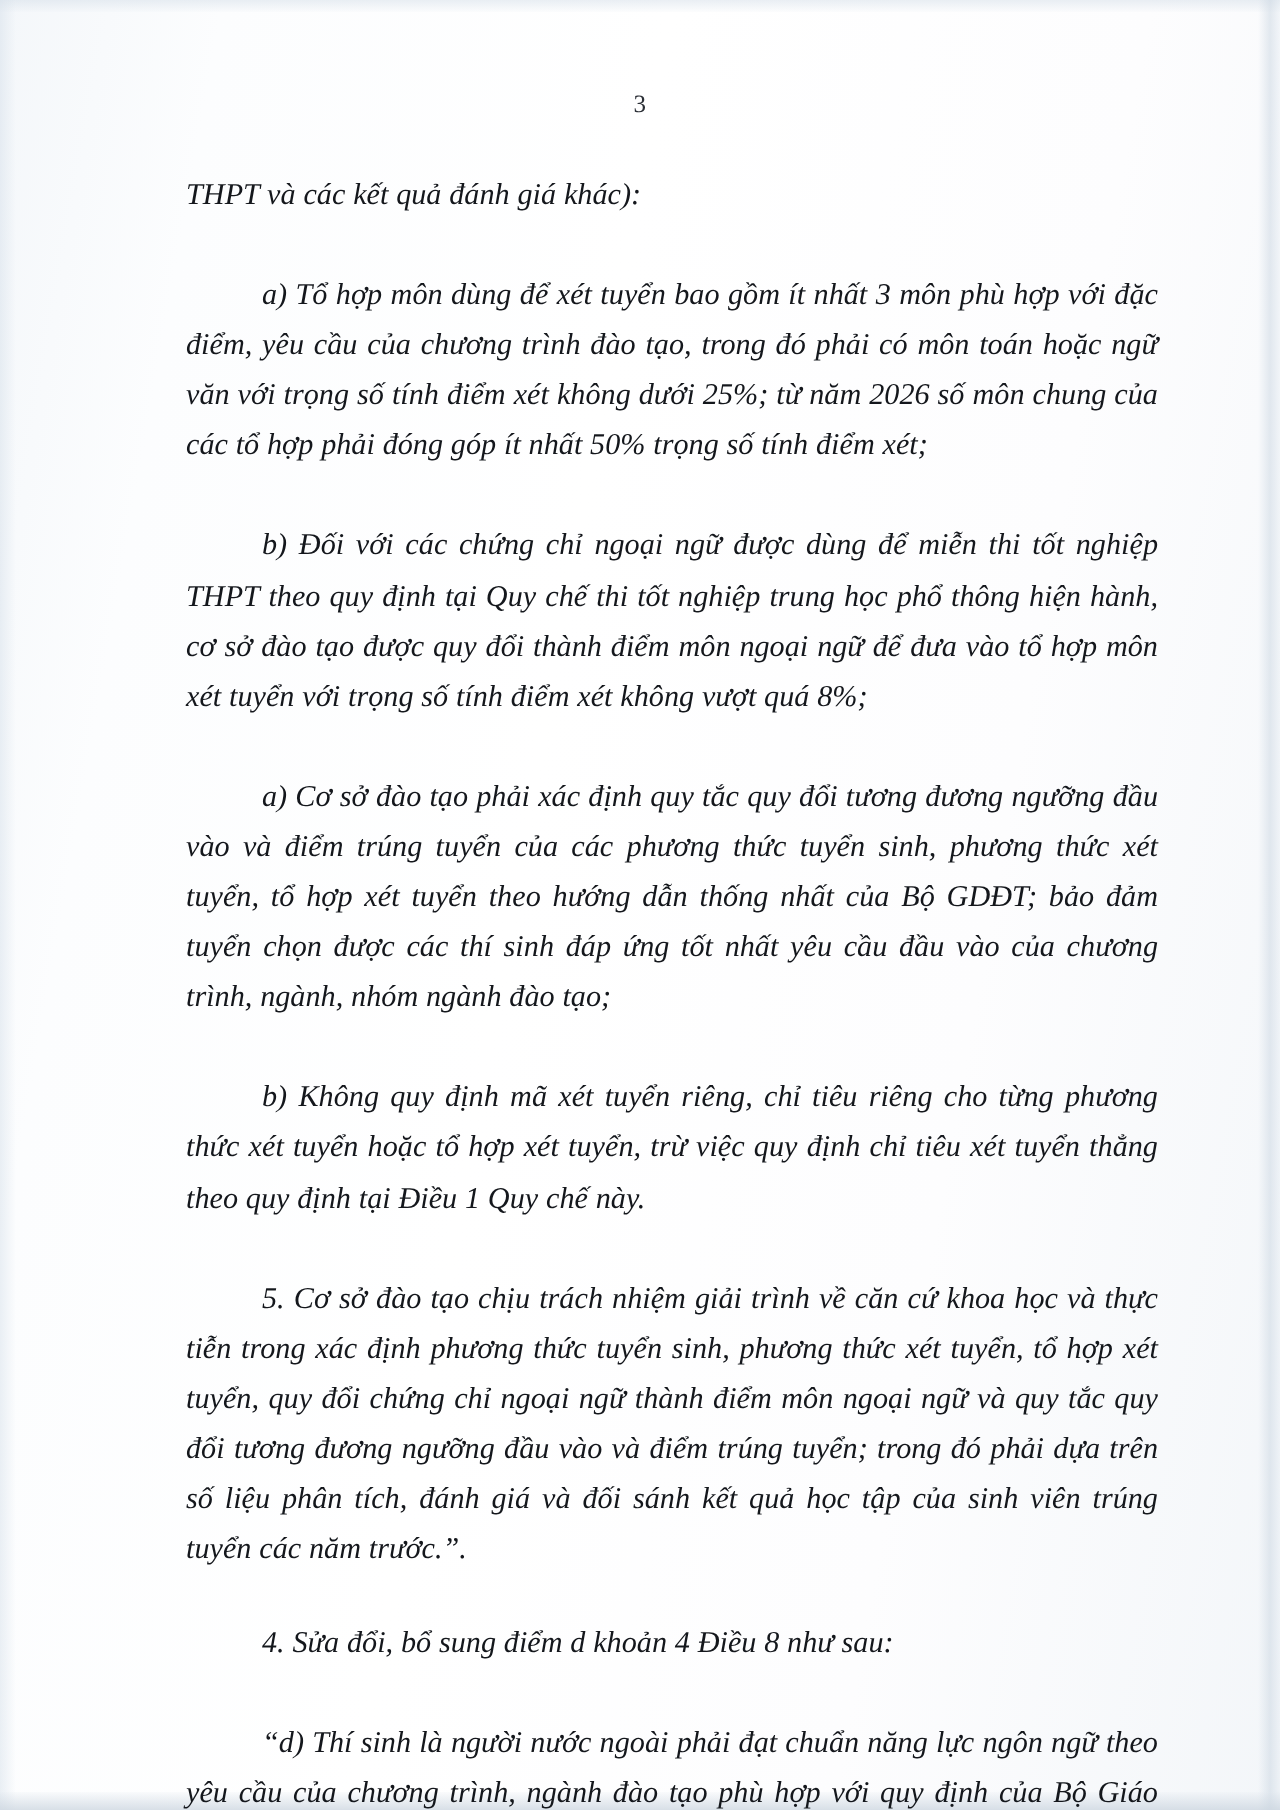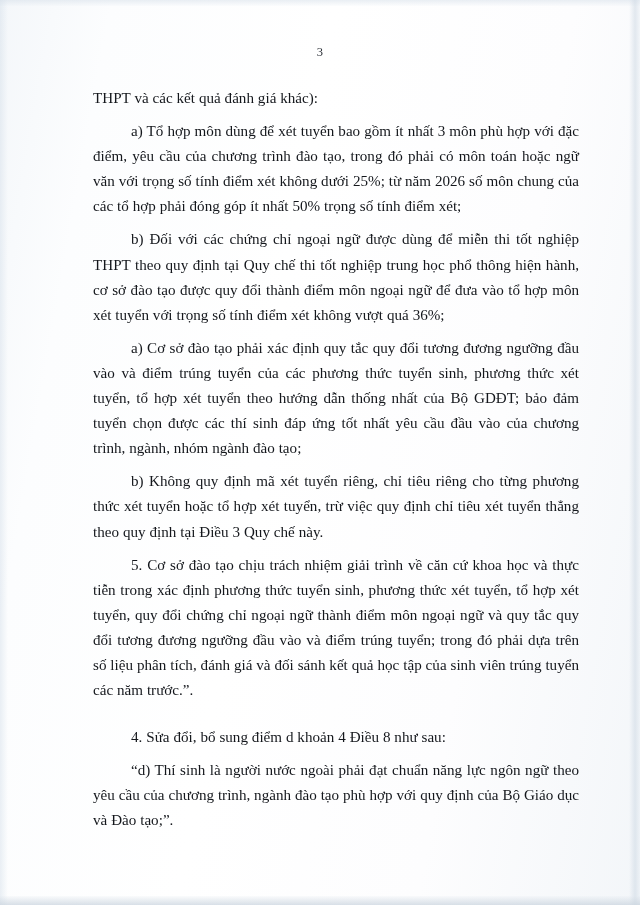--- a/index.html
+++ b/index.html
@@ -83,30 +83,31 @@
 
   p.para {
     margin: 0;
     font-size: 15.1px;
     line-height: 25.1px;
     color: #14171c;
     text-align: justify;
     text-justify: inter-word;
     letter-spacing: 0.01px;
     word-spacing: 0.1px;
+    font-style: italic;
   }
 
   p.indent {
     text-indent: 38px;
   }
   p.noindent {
     text-indent: 0;
   }
   p.gap {
-    margin-top: 8px;
+    margin-top: 25px;
   }
   p.gap-lg {
     margin-top: 22px;
   }
   p.last-flush {
     text-align: left;
   }
 </style>
 </head>
 <body>
@@ -119,27 +120,27 @@
   <div id="scan-edge-bottom"></div>
 
   <div id="page-number">3</div>
 
   <div id="body-text">
 
     <p class="para noindent last-flush">THPT và các kết quả đánh giá khác):</p>
 
     <p class="para indent gap">a) Tổ hợp môn dùng để xét tuyển bao gồm ít nhất 3 môn phù hợp với đặc điểm, yêu cầu của chương trình đào tạo, trong đó phải có môn toán hoặc ngữ văn với trọng số tính điểm xét không dưới 25%; từ năm 2026 số môn chung của các tổ hợp phải đóng góp ít nhất 50% trọng số tính điểm xét;</p>
 
-    <p class="para indent gap">b) Đối với các chứng chỉ ngoại ngữ được dùng để miễn thi tốt nghiệp THPT theo quy định tại Quy chế thi tốt nghiệp trung học phổ thông hiện hành, cơ sở đào tạo được quy đổi thành điểm môn ngoại ngữ để đưa vào tổ hợp môn xét tuyển với trọng số tính điểm xét không vượt quá 36%;</p>
+    <p class="para indent gap">b) Đối với các chứng chỉ ngoại ngữ được dùng để miễn thi tốt nghiệp THPT theo quy định tại Quy chế thi tốt nghiệp trung học phổ thông hiện hành, cơ sở đào tạo được quy đổi thành điểm môn ngoại ngữ để đưa vào tổ hợp môn xét tuyển với trọng số tính điểm xét không vượt quá 8%;</p>
 
 
 
     <p class="para indent gap">a) Cơ sở đào tạo phải xác định quy tắc quy đổi tương đương ngưỡng đầu vào và điểm trúng tuyển của các phương thức tuyển sinh, phương thức xét tuyển, tổ hợp xét tuyển theo hướng dẫn thống nhất của Bộ GDĐT; bảo đảm tuyển chọn được các thí sinh đáp ứng tốt nhất yêu cầu đầu vào của chương trình, ngành, nhóm ngành đào tạo;</p>
 
-    <p class="para indent gap">b) Không quy định mã xét tuyển riêng, chỉ tiêu riêng cho từng phương thức xét tuyển hoặc tổ hợp xét tuyển, trừ việc quy định chỉ tiêu xét tuyển thẳng theo quy định tại Điều 3 Quy chế này.</p>
+    <p class="para indent gap">b) Không quy định mã xét tuyển riêng, chỉ tiêu riêng cho từng phương thức xét tuyển hoặc tổ hợp xét tuyển, trừ việc quy định chỉ tiêu xét tuyển thẳng theo quy định tại Điều 1 Quy chế này.</p>
 
     <p class="para indent gap">5. Cơ sở đào tạo chịu trách nhiệm giải trình về căn cứ khoa học và thực tiễn trong xác định phương thức tuyển sinh, phương thức xét tuyển, tổ hợp xét tuyển, quy đổi chứng chỉ ngoại ngữ thành điểm môn ngoại ngữ và quy tắc quy đổi tương đương ngưỡng đầu vào và điểm trúng tuyển; trong đó phải dựa trên số liệu phân tích, đánh giá và đối sánh kết quả học tập của sinh viên trúng tuyển các năm trước.”.</p>
 
     <p class="para indent gap-lg">4. Sửa đổi, bổ sung điểm d khoản 4 Điều 8 như sau:</p>
 
     <p class="para indent gap">“d) Thí sinh là người nước ngoài phải đạt chuẩn năng lực ngôn ngữ theo yêu cầu của chương trình, ngành đào tạo phù hợp với quy định của Bộ Giáo dục và Đào tạo;”.</p>
 
   </div>
 </div>
 

